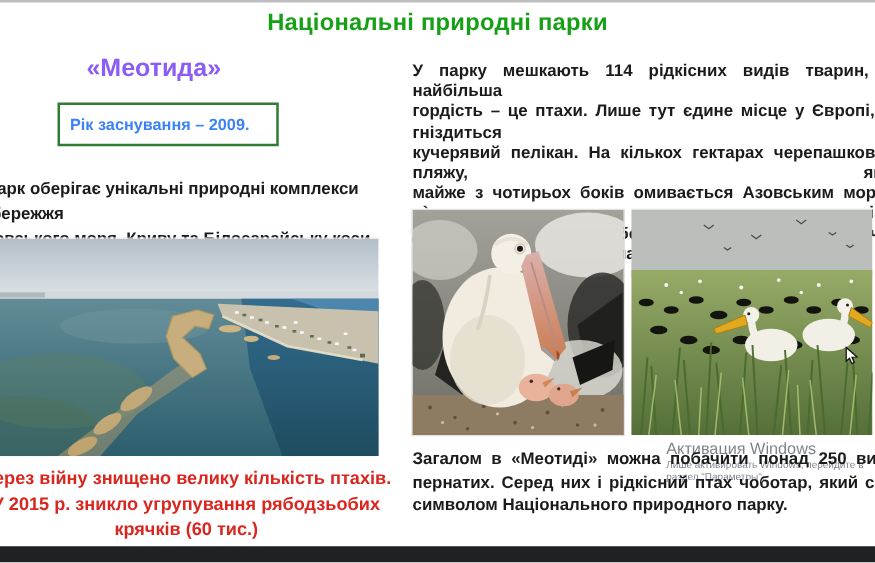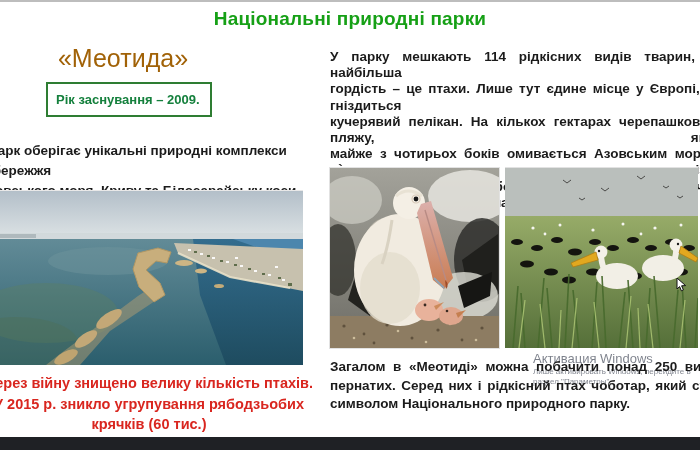--- a/index.html
+++ b/index.html
@@ -9,27 +9,27 @@
     font-family:"Liberation Sans","DejaVu Sans",sans-serif;
   }
   .abs{position:absolute;}
   #top-hairline{left:0;top:0;width:700px;height:2px;background:#bdbdbd;}
   #slide-title{
     left:0;top:8px;width:700px;text-align:center;
     color:#16a016;font-size:19px;font-weight:bold;letter-spacing:.2px;
   }
   #park-name{
     left:40px;top:44px;width:166px;text-align:center;
-    color:#a16207;font-size:25px;font-weight:normal;
+    color:#8b5cf6;font-size:20px;font-weight:bold;
   }
   #facts-box{
     left:46px;top:82px;width:154px;
     border:2.5px solid #2e7d32;background:#fff;
-    padding:5px 0 5px 8px;
-    font-size:13px;font-weight:bold;color:#15803d;line-height:21px;
+    padding:5px 11px 5px 8px;
+    font-size:13px;font-weight:bold;color:#3b82f6;line-height:21px;
   }
   #left-paragraph{
     left:-21px;top:141px;width:340px;
     font-size:13.5px;font-weight:bold;color:#1b1b1b;line-height:20px;
   }
   #left-paragraph .l1{text-indent:9px;}
   #aerial-photo{
     left:-12px;top:190px;width:315px;height:174px;overflow:hidden;
     border-top:1px solid #e8e8e8;
   }

